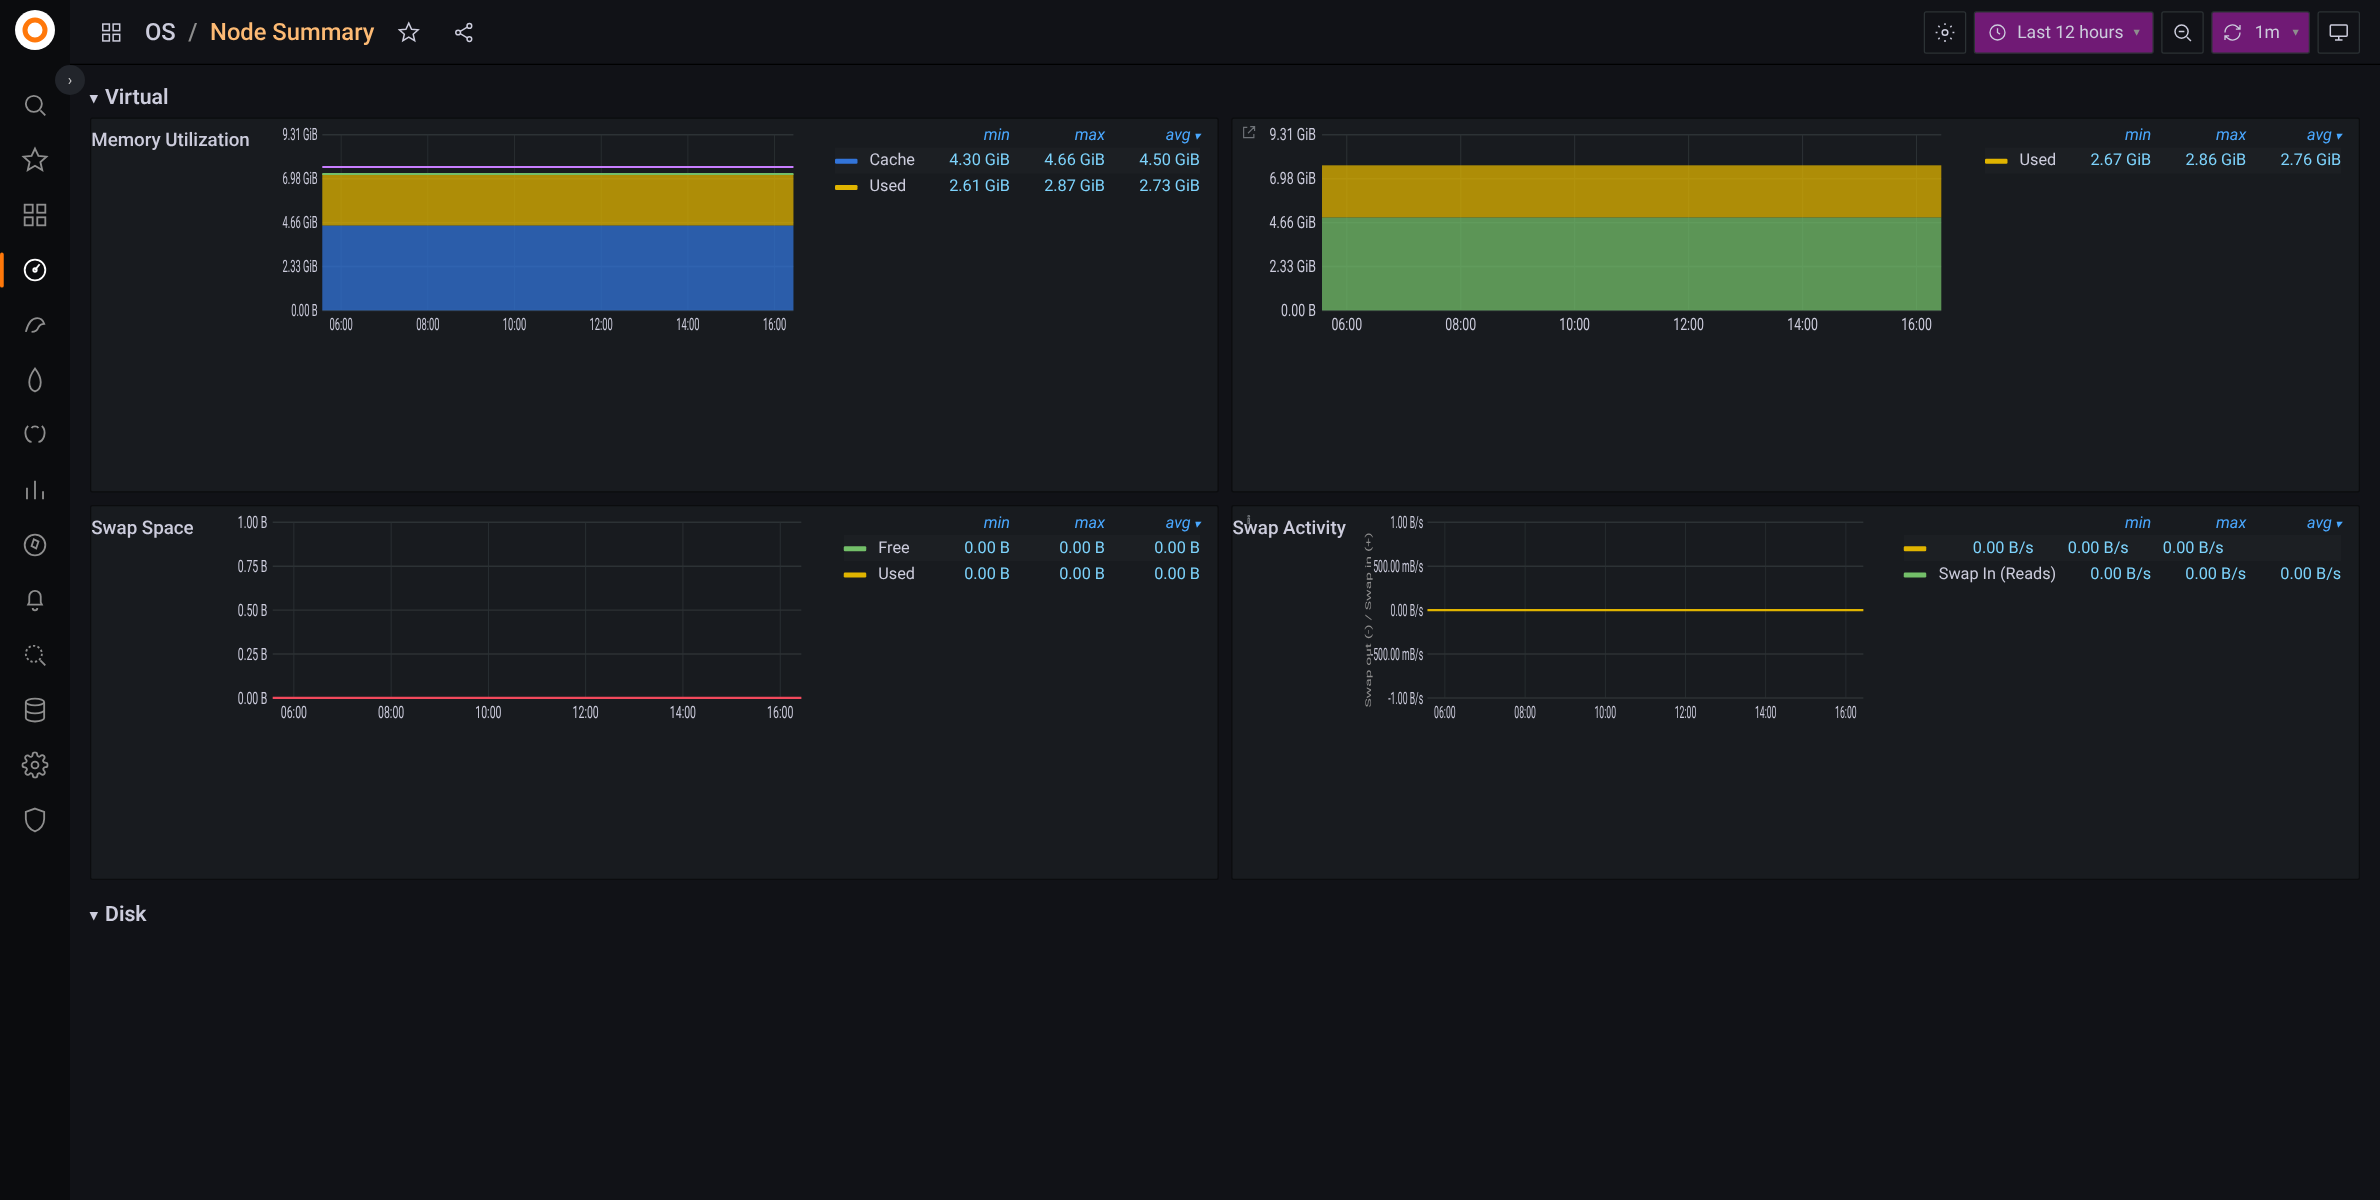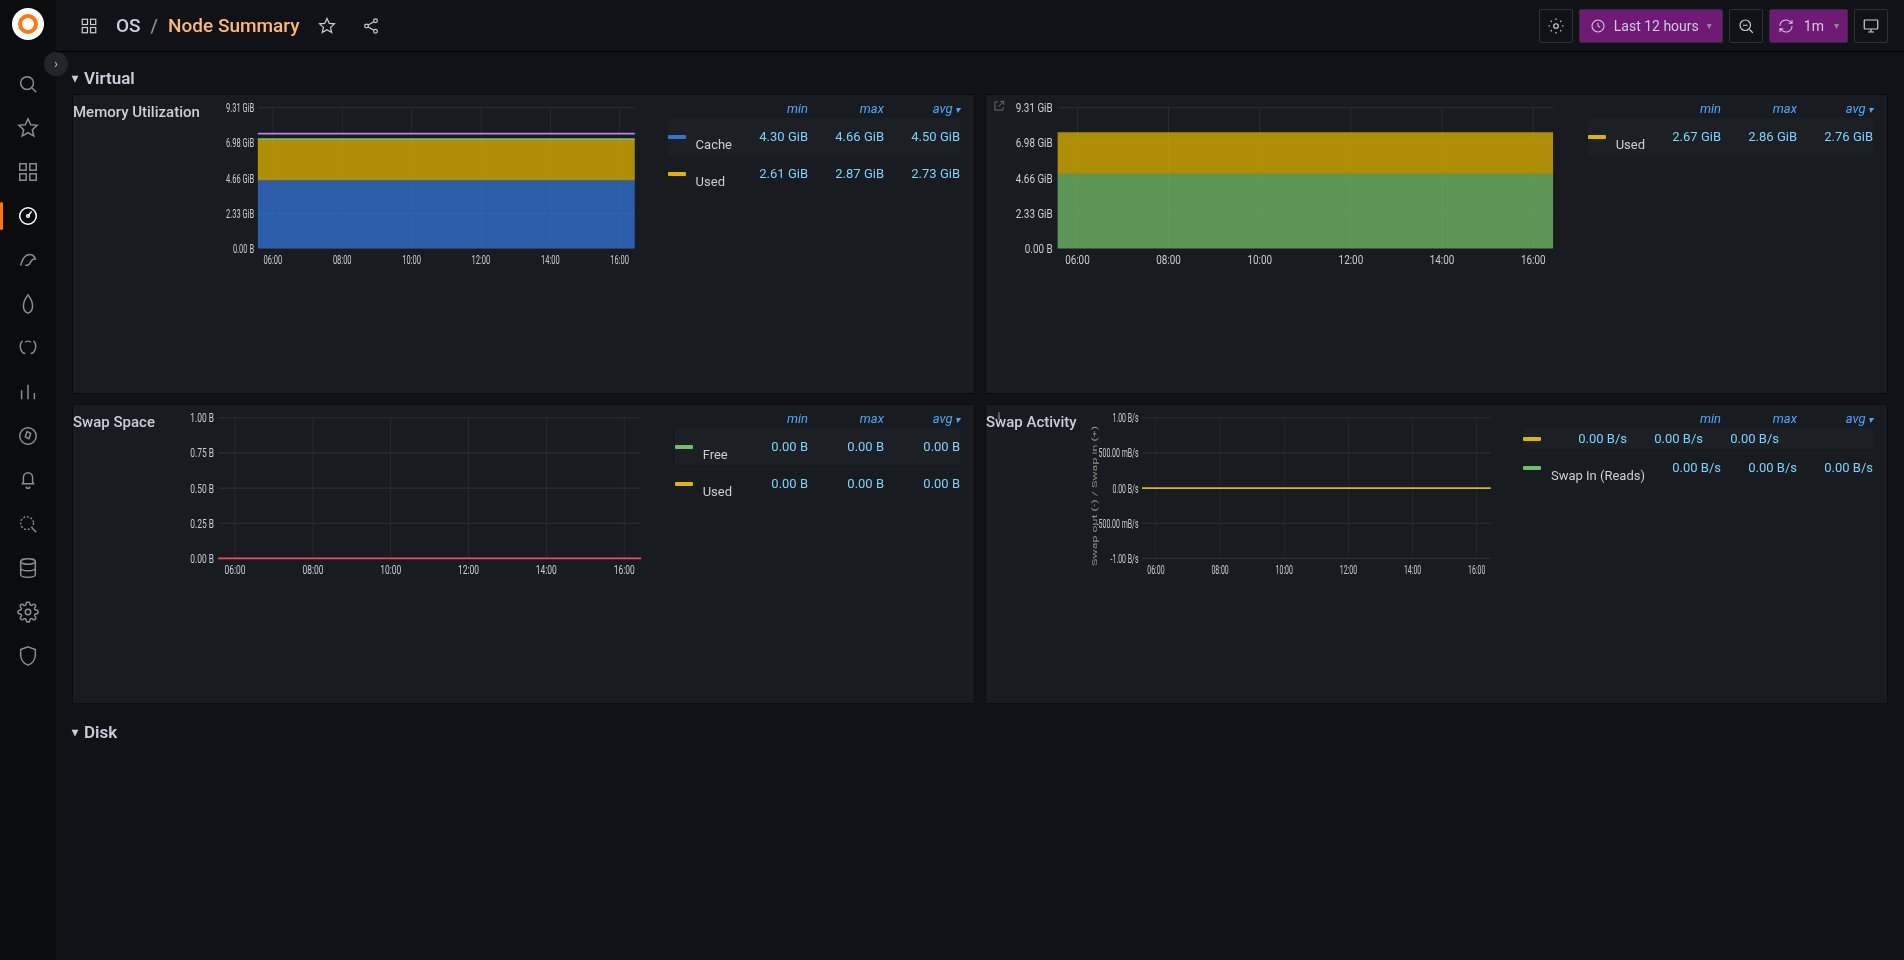--- a/index.html
+++ b/index.html
@@ -55,21 +55,21 @@
   .chart-area{flex:1;padding:6px 14px 2px 14px;min-height:170px;}
   .chart-svg{width:100%;height:170px;display:block;}
   .legend-table{padding:4px 14px 8px 14px;}
   .legend-header{display:flex;font-size:13px;color:var(--link);padding:2px 0;}
   .legend-header .spacer{flex:1;}
   .legend-header .col{width:76px;text-align:right;cursor:pointer;font-style:italic;}
   .legend-header .col.avg::after{content:" \25BE";font-size:10px;}
   .legend-row{display:flex;align-items:center;font-size:13px;color:#ccccdc;padding:3px 0;}
   .legend-row:nth-child(even){background:rgba(255,255,255,0.02);}
   .legend-row .swatch{width:18px;height:4px;border-radius:1px;margin-right:10px;flex-shrink:0;}
-  .legend-row .name{flex:1;margin-top:16px;}
+  .legend-row .name{flex:1;}
   .legend-row .val{width:76px;text-align:right;color:#7dd3fc;}
   .gridline{stroke:#2c3235;stroke-width:1;}
   .tick-text{font-size:12px;fill:#ccccdc;}
   .vaxis-title{font-size:11px;fill:#8e8e8e;}
 </style>
 </head>
 <body>
 
 <div class="app">
 

